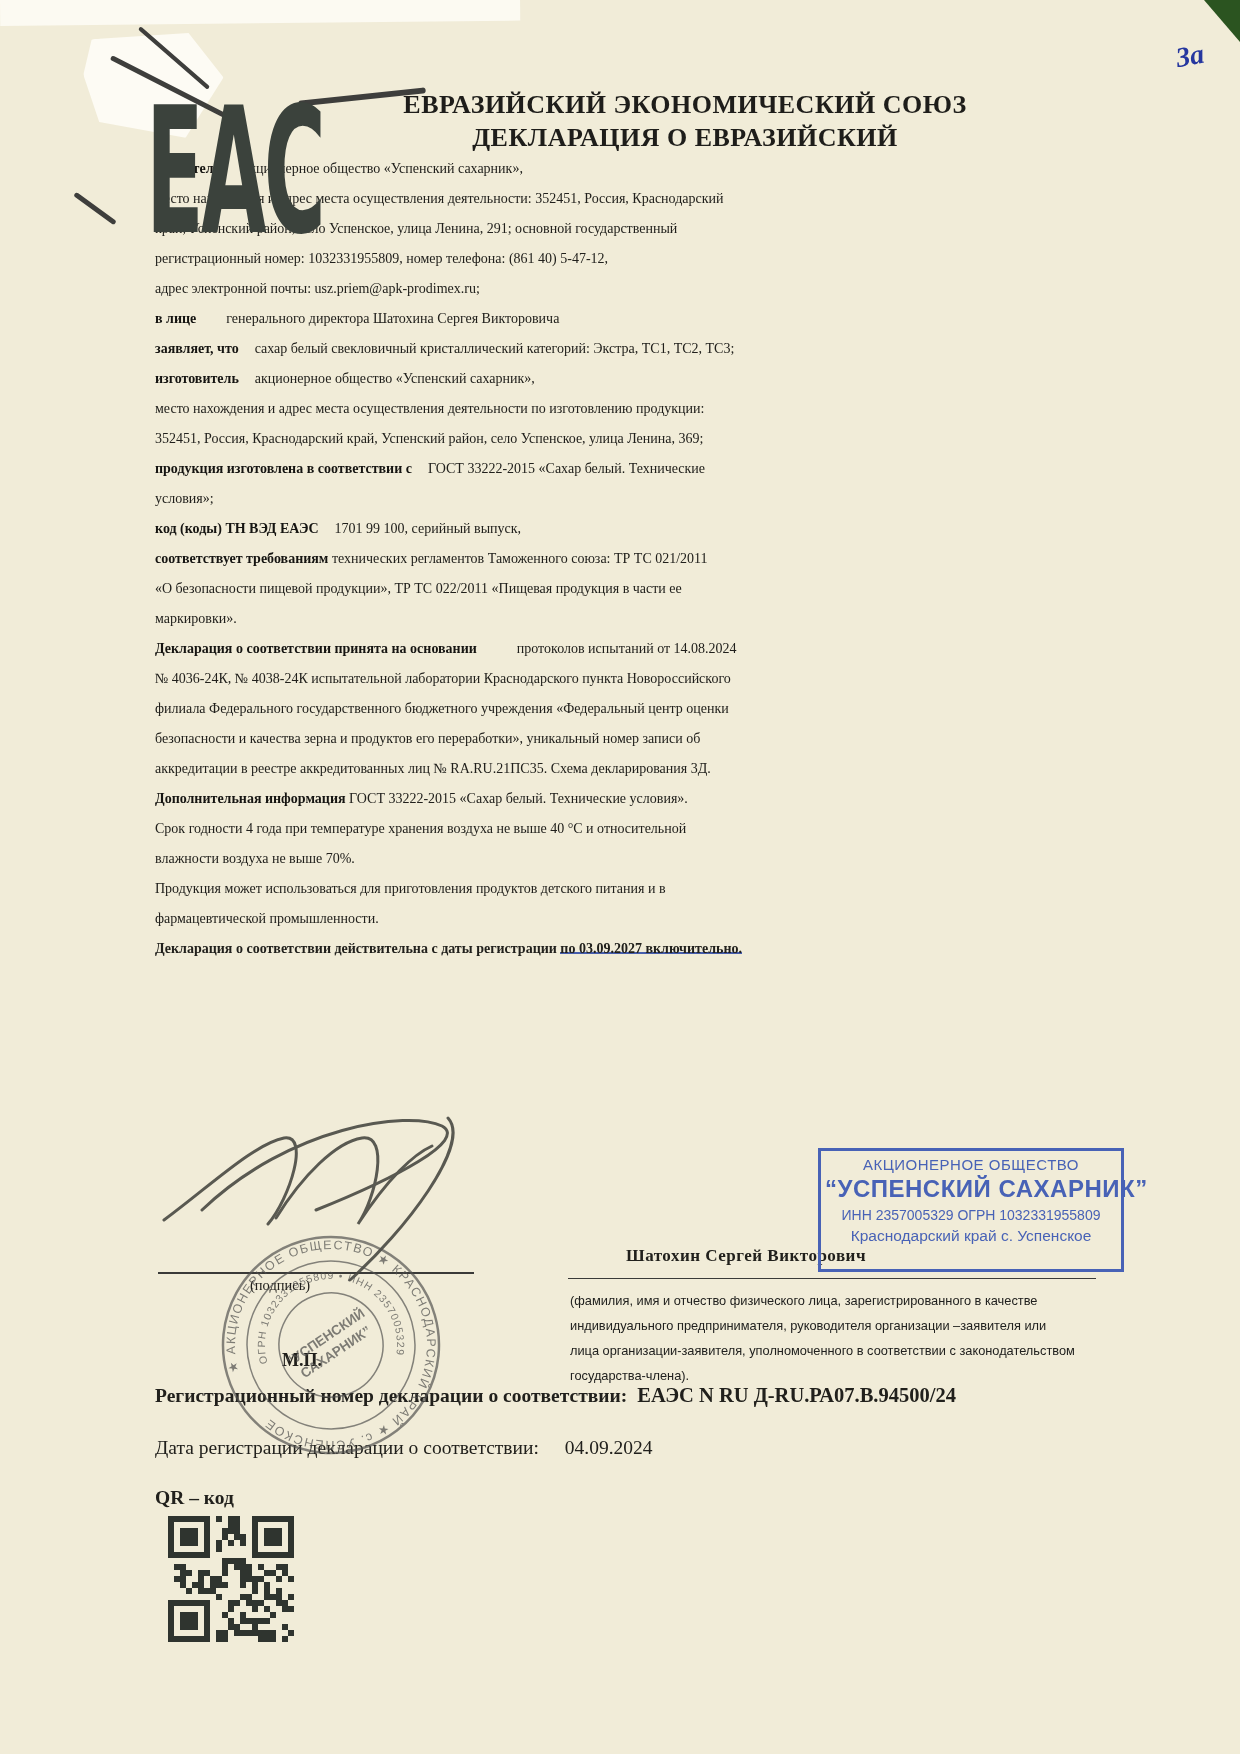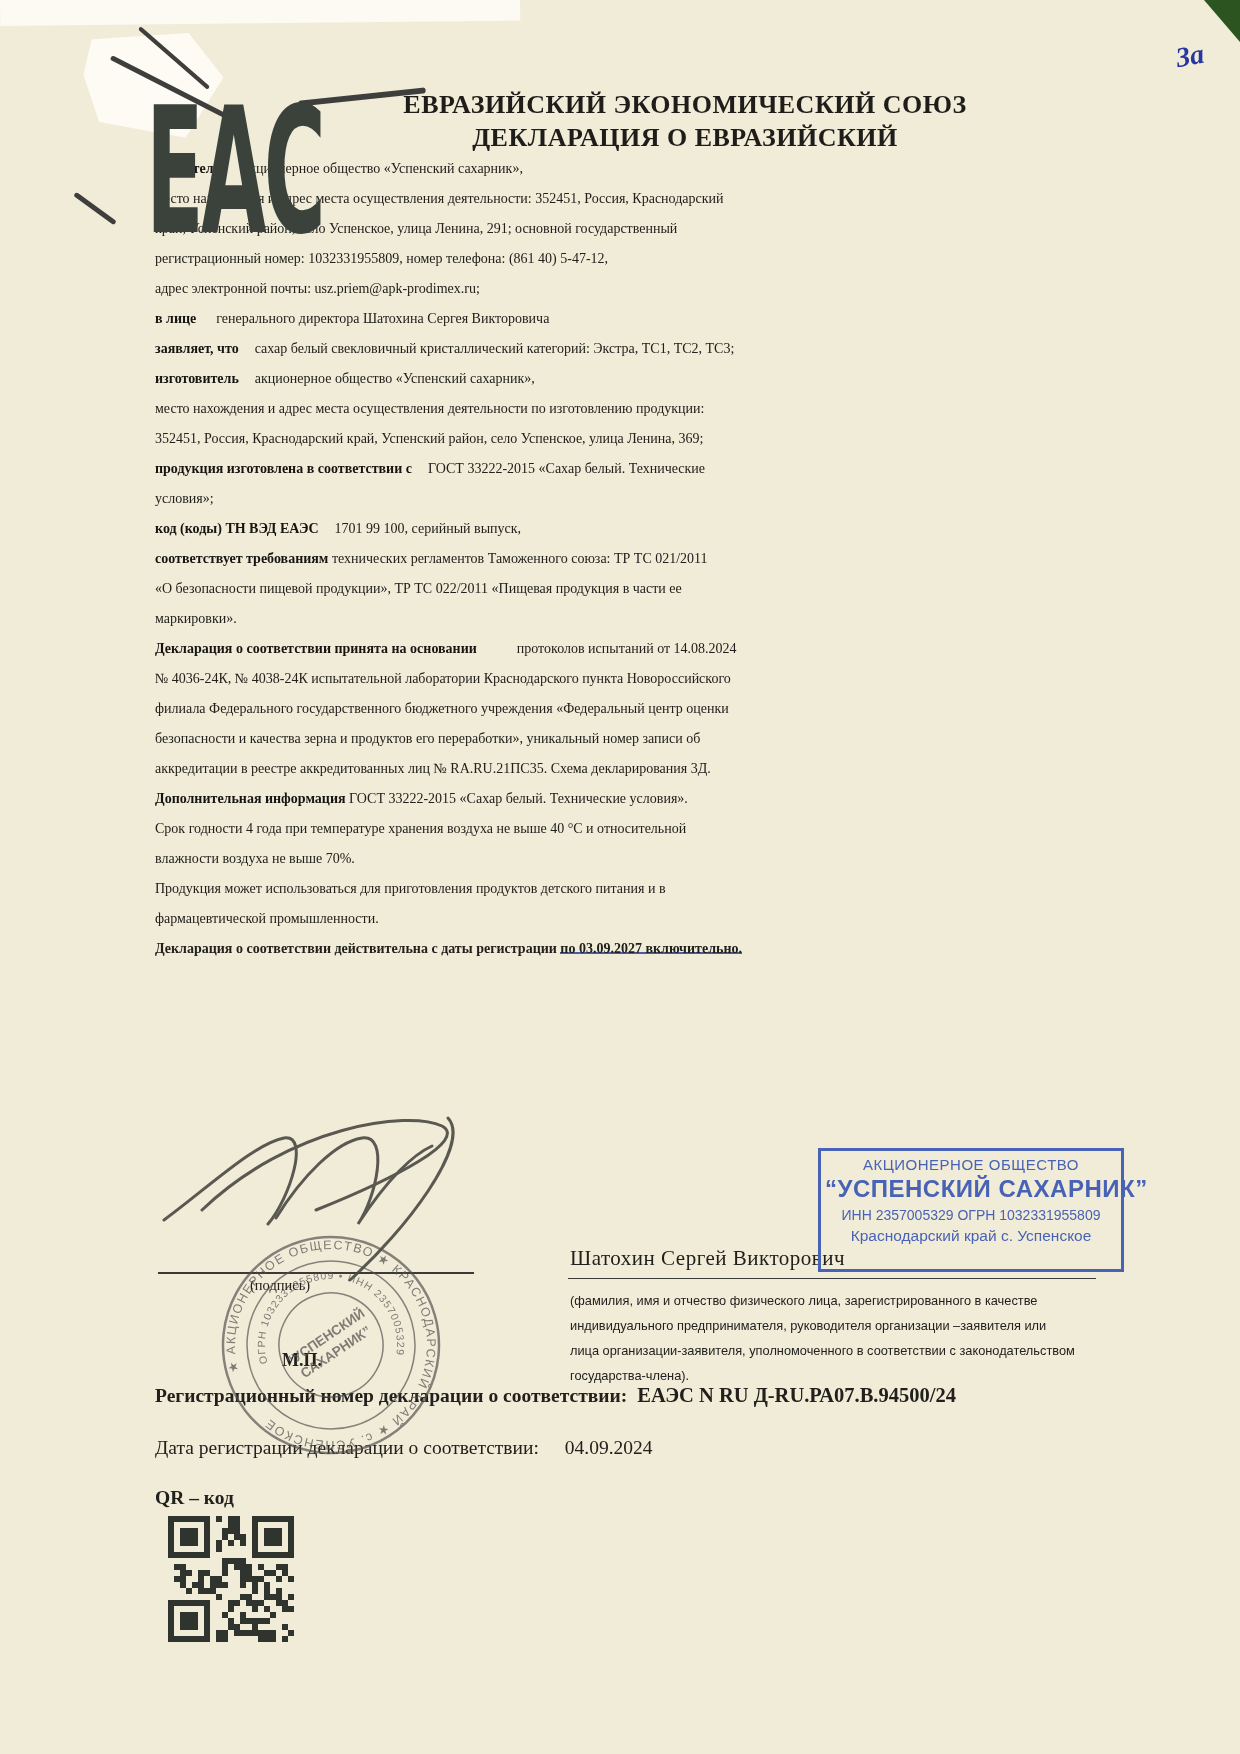--- a/index.html
+++ b/index.html
@@ -28,32 +28,32 @@
   
   .title{margin:0 80px 0 210px;padding-top:88px;text-align:center;
     font-weight:700;font-size:26px;line-height:33px;letter-spacing:.5px;color:#1e1d1a;}
   
   .content{padding:0 118px 0 155px;font-size:14px;line-height:30px;}
   .content p{margin:0;}
   .content b{color:#151411;}
   .blk{display:block;white-space:pre-line;}
   .g16{margin-right:16px;}
   .g22{margin-right:22px;}
-  .g30{margin-right:20px;}
+  .g30{margin-right:30px;}
   .g40{margin-right:40px;}
   .m52{margin-top:52px;} .m22{margin-top:22px;} .m18{margin-top:18px;}
   .m15{margin-top:15px;} .m17{margin-top:17px;} .m20{margin-top:20px;} .m10{margin-top:10px;} .m12{margin-top:12px;}
   .validity{font-weight:700;}
   .struck{background:linear-gradient(0deg,transparent 16%,rgba(52,78,168,.9) 16%,rgba(52,78,168,.9) 30%,transparent 30%);}
   
   .abs{position:absolute;}
   .sig-svg{left:150px;top:1082px;z-index:3;}
   .sig-line{left:158px;top:1272px;width:316px;border-top:2px solid #3a3a38;}
   .sig-caption{left:250px;top:1277px;font-size:14.5px;z-index:2;}
-  .signer-name{left:570px;top:1246px;font-size:21px;letter-spacing:.5px;}
+  .signer-name{left:626px;top:1246px;font-size:17px;letter-spacing:.5px;font-weight:bold;}
   .name-line{left:568px;top:1278px;width:528px;border-top:1.5px solid #3a3a38;}
   .sig-note{left:570px;top:1288px;width:548px;font-family:"Liberation Sans",sans-serif;
     font-size:12.8px;line-height:25px;color:#21211f;white-space:pre-line;}
   .mp{left:282px;top:1350px;font-weight:700;font-size:18px;z-index:4;}
   .stamp{left:818px;top:1148px;width:292px;z-index:3;text-align:center;
     border:3px solid rgba(72,98,182,.85);padding:5px 4px 24px;color:rgba(62,88,180,.95);
     font-family:"Liberation Sans",sans-serif;background:rgba(255,255,255,0);}
   .stamp .s1{font-size:15px;letter-spacing:.5px;}
   .stamp .s2{font-size:24px;font-weight:700;letter-spacing:.5px;margin-top:2px;white-space:nowrap;}
   .stamp .s3{font-size:14px;margin-top:4px;white-space:nowrap;}

